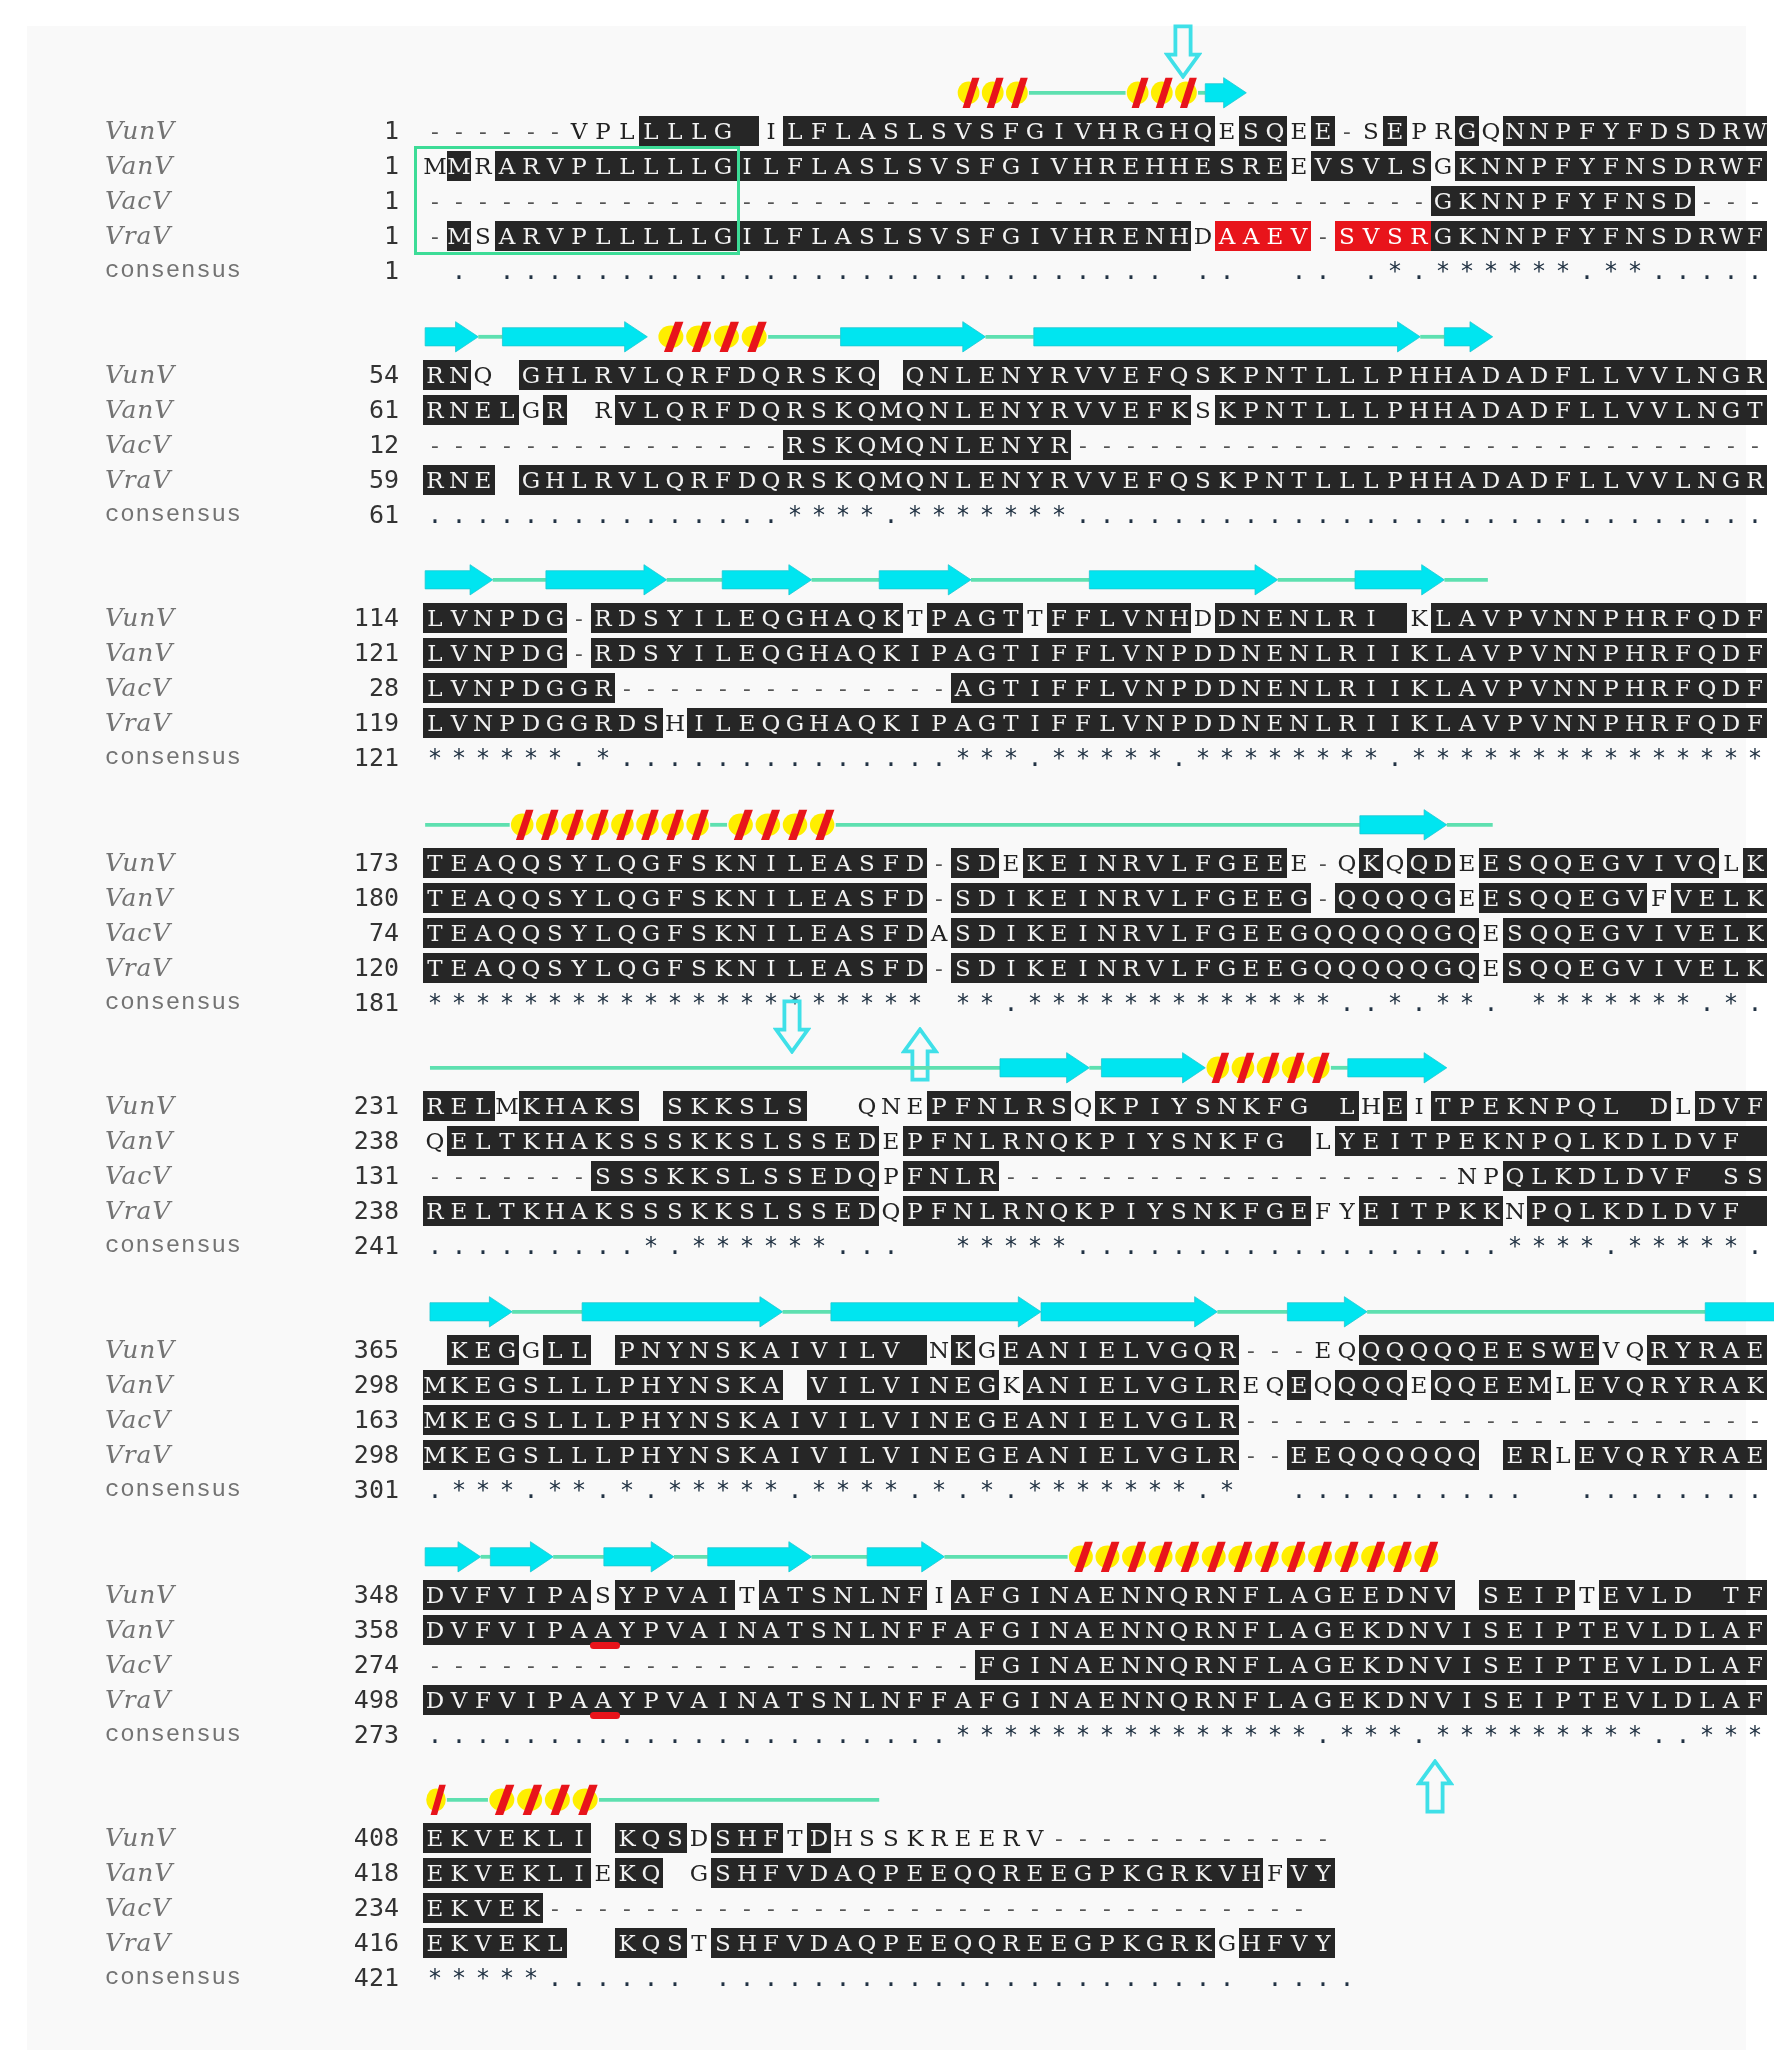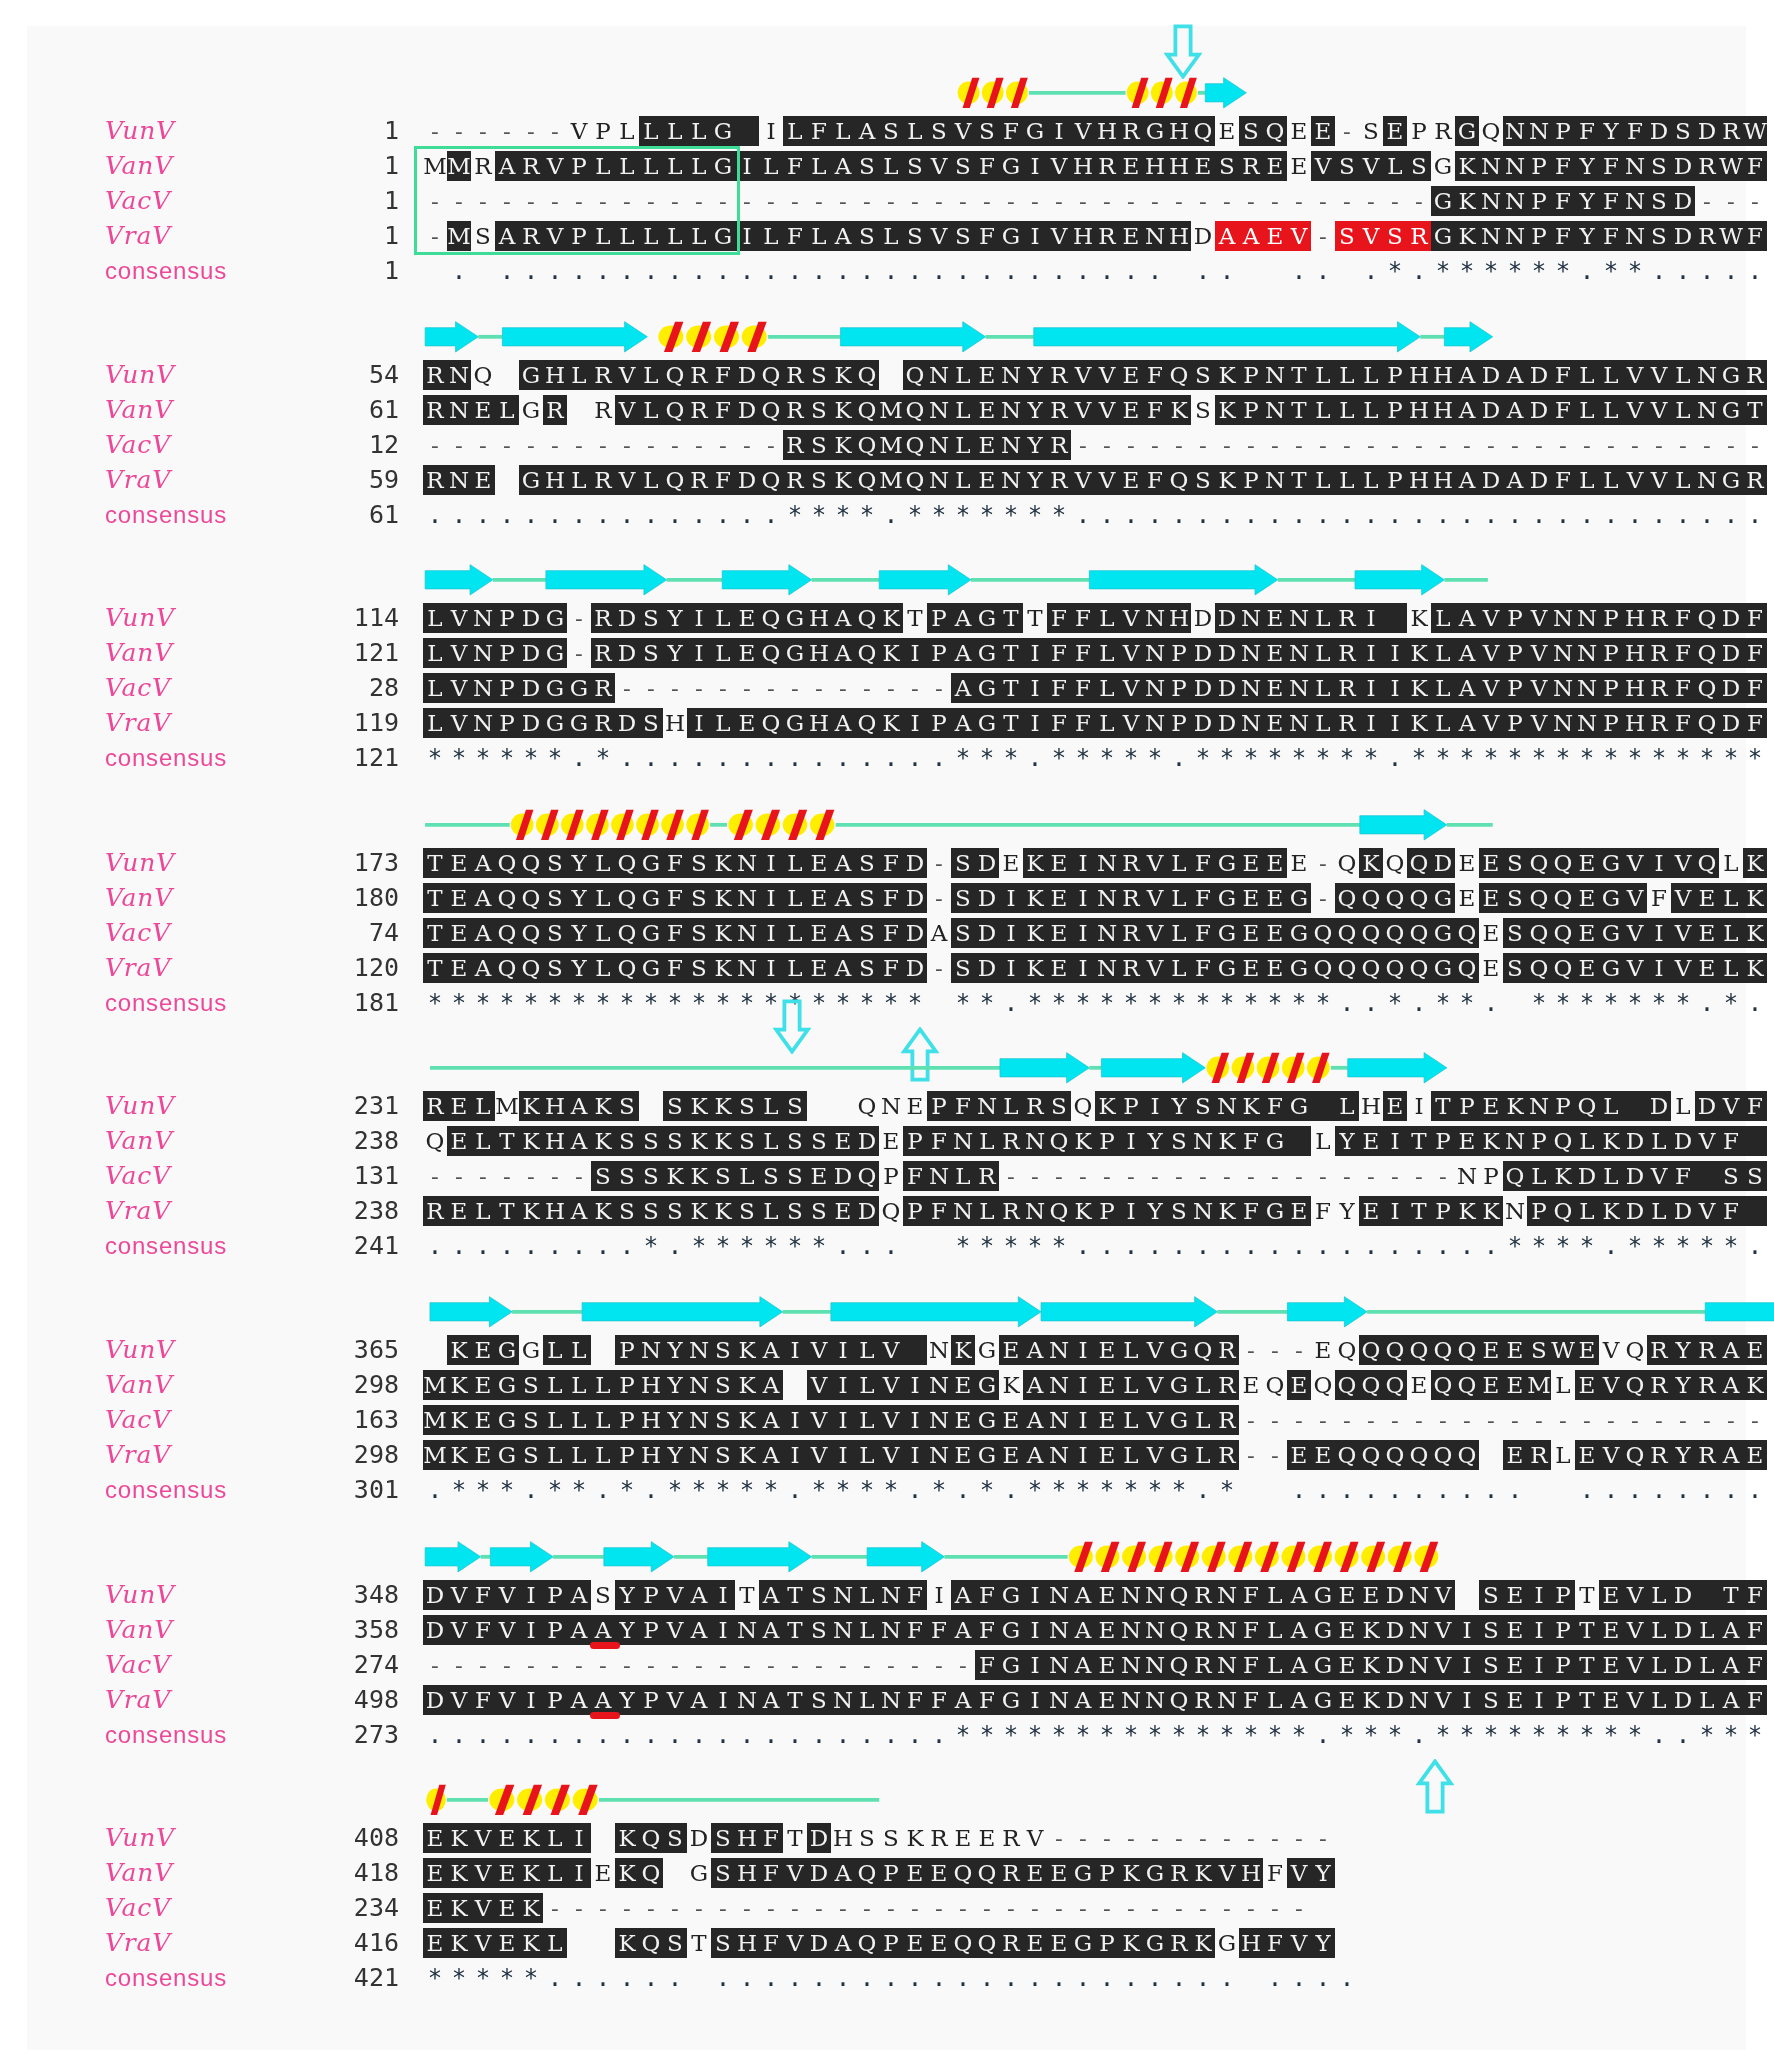--- a/index.html
+++ b/index.html
@@ -1,21 +1,21 @@
 <!DOCTYPE html>
 <html style="font-size:12px"><head>
 <meta charset="utf-8">
 <style>
   html,body{margin:0;padding:0;background:#ffffff;}
   body{width:1774px;height:2066px;position:relative;overflow:hidden;font-family:"DejaVu Serif",serif;}
   .panel{position:absolute;left:27px;top:26px;width:1719px;height:2024px;background:#f9f9f9;}
   .block{position:absolute;left:0;width:1774px;}
   .row{position:absolute;left:0;height:33px;width:1774px;}
-  .name{position:absolute;left:105px;font-family:"DejaVu Serif",serif;font-style:italic;font-size:25px;color:#ec4899;line-height:33px;letter-spacing:0.8px;}
-  .name.cons{font-style:normal;font-family:Liberation Sans, sans-serif;font-size:24px;}
+  .name{position:absolute;left:105px;font-family:"DejaVu Serif",serif;font-style:italic;font-size:25px;color:#737373;line-height:33px;letter-spacing:0.8px;}
+  .name.cons{font-style:normal;font-family:Liberation Mono, monospace;font-size:24px;}
   .num{position:absolute;left:289px;width:110px;text-align:right;font-family:"DejaVu Sans Mono",monospace;font-size:25px;color:#333;line-height:33px;}
   .seq{position:absolute;left:423px;height:33px;display:flex;}
   .c{display:inline-block;width:24px;height:30px;margin-top:1.5px;text-align:center;font-family:"DejaVu Serif",serif;font-size:23px;line-height:30px;color:#222;overflow:hidden;}
   .c.b{background:#262626;color:#f2f2f2;}
   .c.r{background:#e8141b;color:#fff;}
   .c.g{color:#555;}
   .c.s{color:#234;font-family:"DejaVu Sans Mono",monospace;font-size:24px;}
   .box{position:absolute;border:3.8px solid #3ddc97;}
   .mark{position:absolute;}
 </style>

